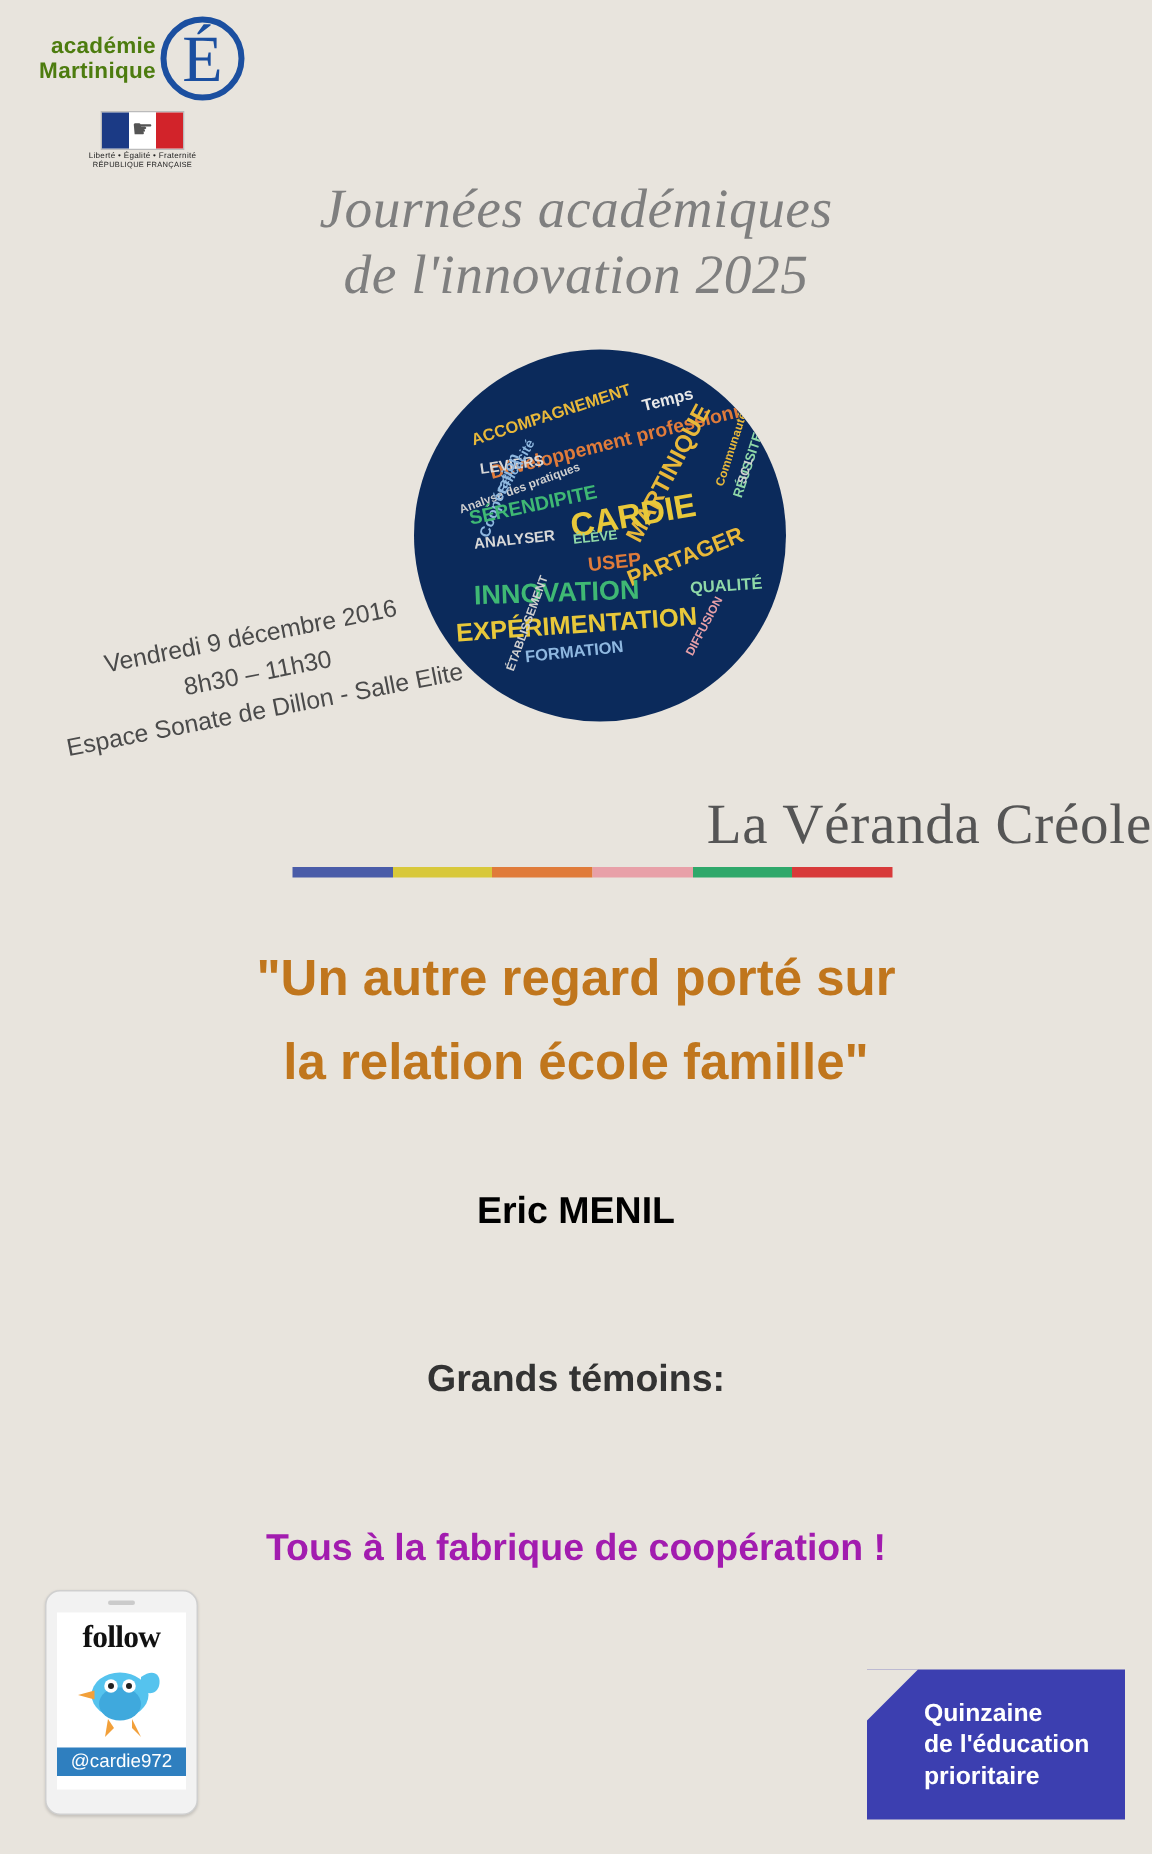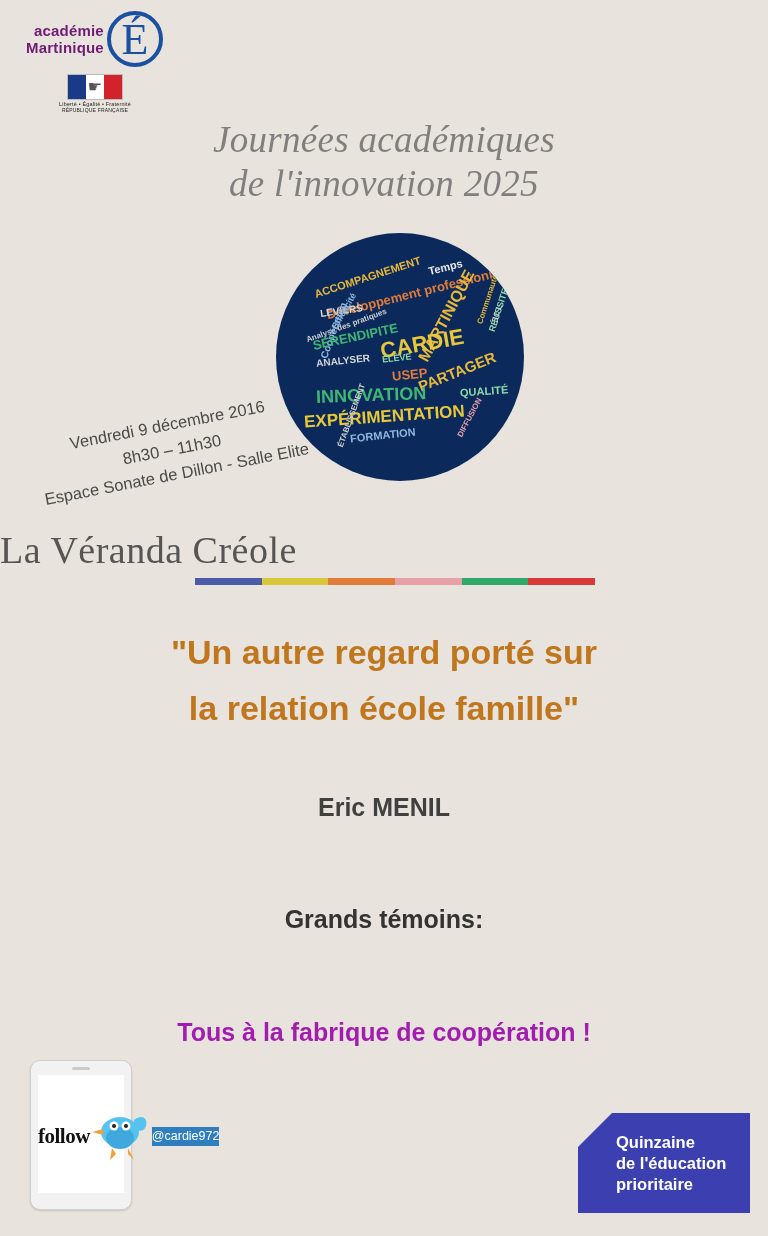--- a/index.html
+++ b/index.html
@@ -27,21 +27,21 @@
     position: relative;
     height: 62px;
     display: flex;
     align-items: center;
     justify-content: center;
   }
   .academie-text {
     text-align: right;
     font-size: 15px;
     line-height: 17px;
-    color: #701a75;
+    color: #4d7c0f;
     font-weight: bold;
     letter-spacing: .2px;
   }
   .academie-e {
     width: 58px;
     height: 58px;
     margin-left: 2px;
     position: relative;
   }
   .academie-e svg { display:block; }
@@ -145,21 +145,21 @@
     text-align: center;
     font-family: "Liberation Sans", sans-serif;
   }
 
   
   .veranda {
     position: absolute;
     left: 0;
     top: 528px;
     width: 768px;
-    text-align: left;
+    text-align: right;
     color: #555;
     font-family: "Liberation Serif", serif;
     font-size: 38px;
     letter-spacing: .5px;
   }
   .color-bar {
     position: absolute;
     left: 195px;
     top: 578px;
     width: 400px;
@@ -181,21 +181,21 @@
     line-height: 56px;
   }
 
   
   .speaker {
     position: absolute;
     left: 0;
     top: 788px;
     width: 768px;
     text-align: center;
-    color: #404040;
+    color: #000000;
     font-weight: bold;
     font-size: 25px;
     line-height: 38px;
   }
   .witness {
     position: absolute;
     left: 0;
     top: 900px;
     width: 768px;
     text-align: center;
@@ -236,20 +236,21 @@
     background: #cbcbcb;
     border-radius: 2px;
     margin-top: 6px;
   }
   .tw-screen {
     width: 86px;
     height: 118px;
     margin-top: 5px;
     background: #fff;
     display: flex;
+    flex-direction: column;
     align-items: center;
   }
   .tw-follow {
     margin-top: 4px;
     font-family: "Liberation Serif", serif;
     font-weight: bold;
     font-size: 21px;
     color: #111;
     background: #fff;
     letter-spacing: -.5px;

